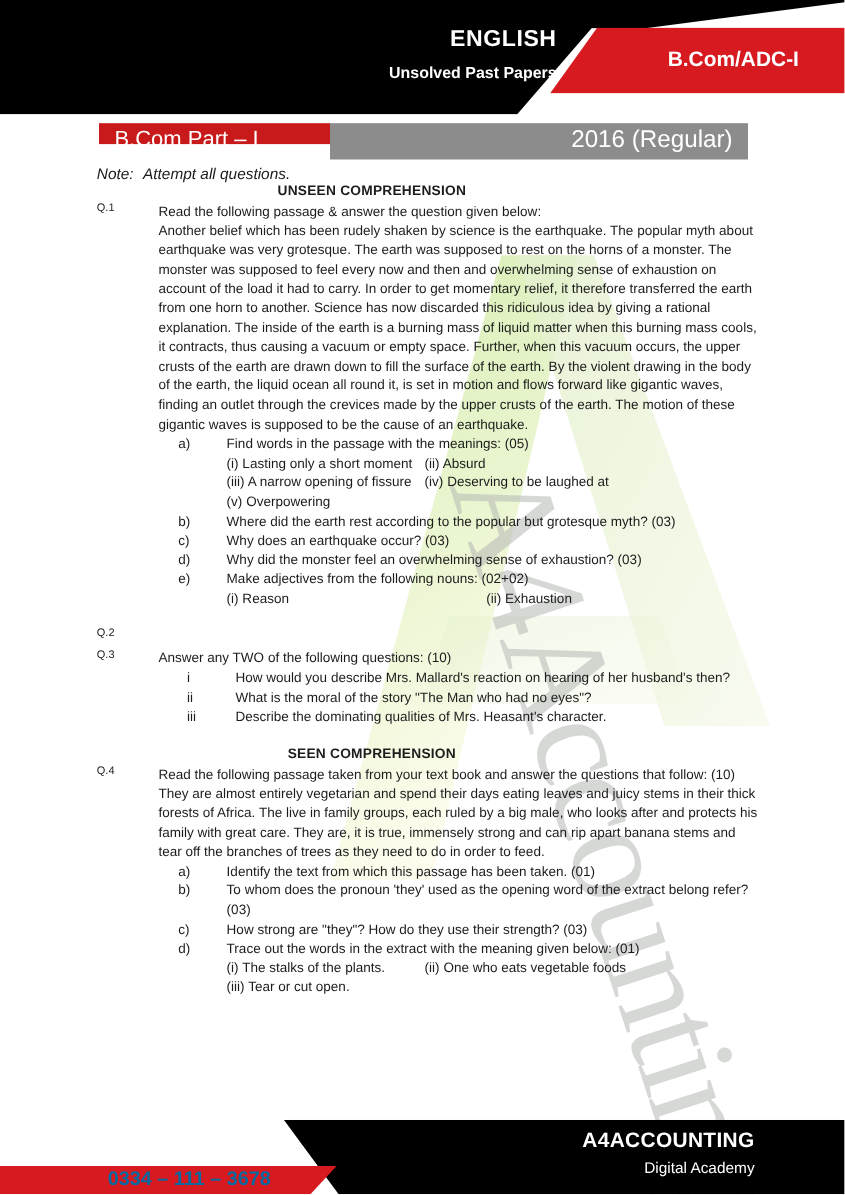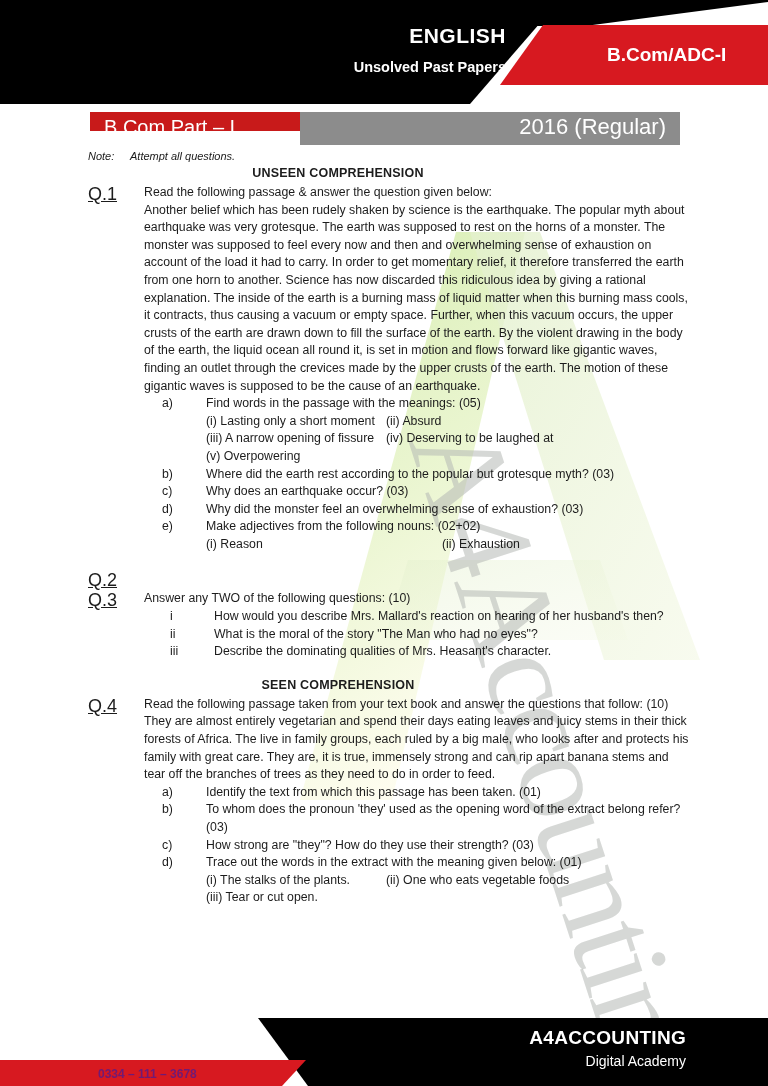--- a/index.html
+++ b/index.html
@@ -123,21 +123,21 @@
     font-size: 22px;
     line-height: 1;
     white-space: nowrap;
   }
 
   
   .note-line {
     position: absolute;
     left: 88px;
     top: 150px;
-    font-size: 11px;
+    font-size: 14px;
     font-style: italic;
     color: #1a1a1a;
     white-space: nowrap;
   }
   .note-line .nlabel { display: inline-block; width: 42px; }
 
   
   .watermark {
     position: absolute;
     left: 0; top: 0;
@@ -167,24 +167,23 @@
   .q-block {
     position: relative;
     padding-left: 88px;
     padding-right: 78px;
     margin-bottom: 0;
   }
   .q-num {
     position: absolute;
     left: 88px;
     top: 0;
-    font-size: 18px;
+    font-size: 10px;
     font-weight: normal;
     width: 56px;
-    text-decoration: underline;
   }
   .q-body {
     margin-left: 56px;
     font-size: 12.3px;
     line-height: 17.6px;
   }
   .q-body p { margin: 0; }
   .passage { margin: 0; }
 
   .sublist {
@@ -252,22 +251,22 @@
     left: 0; bottom: 0;
     width: 330px;
     height: 26px;
     background: #d71920;
     clip-path: polygon(0 0, 306px 0, 282px 26px, 0 26px);
   }
   .ftr-phone {
     position: absolute;
     left: 98px;
     bottom: 6px;
-    color: #701a75;
-    font-size: 12px;
+    color: #0369a1;
+    font-size: 18px;
     font-weight: bold;
     line-height: 1;
     white-space: nowrap;
   }
   .ftr-brand {
     position: absolute;
     right: 82px;
     top: 10px;
     color: #ffffff;
     font-size: 19px;

